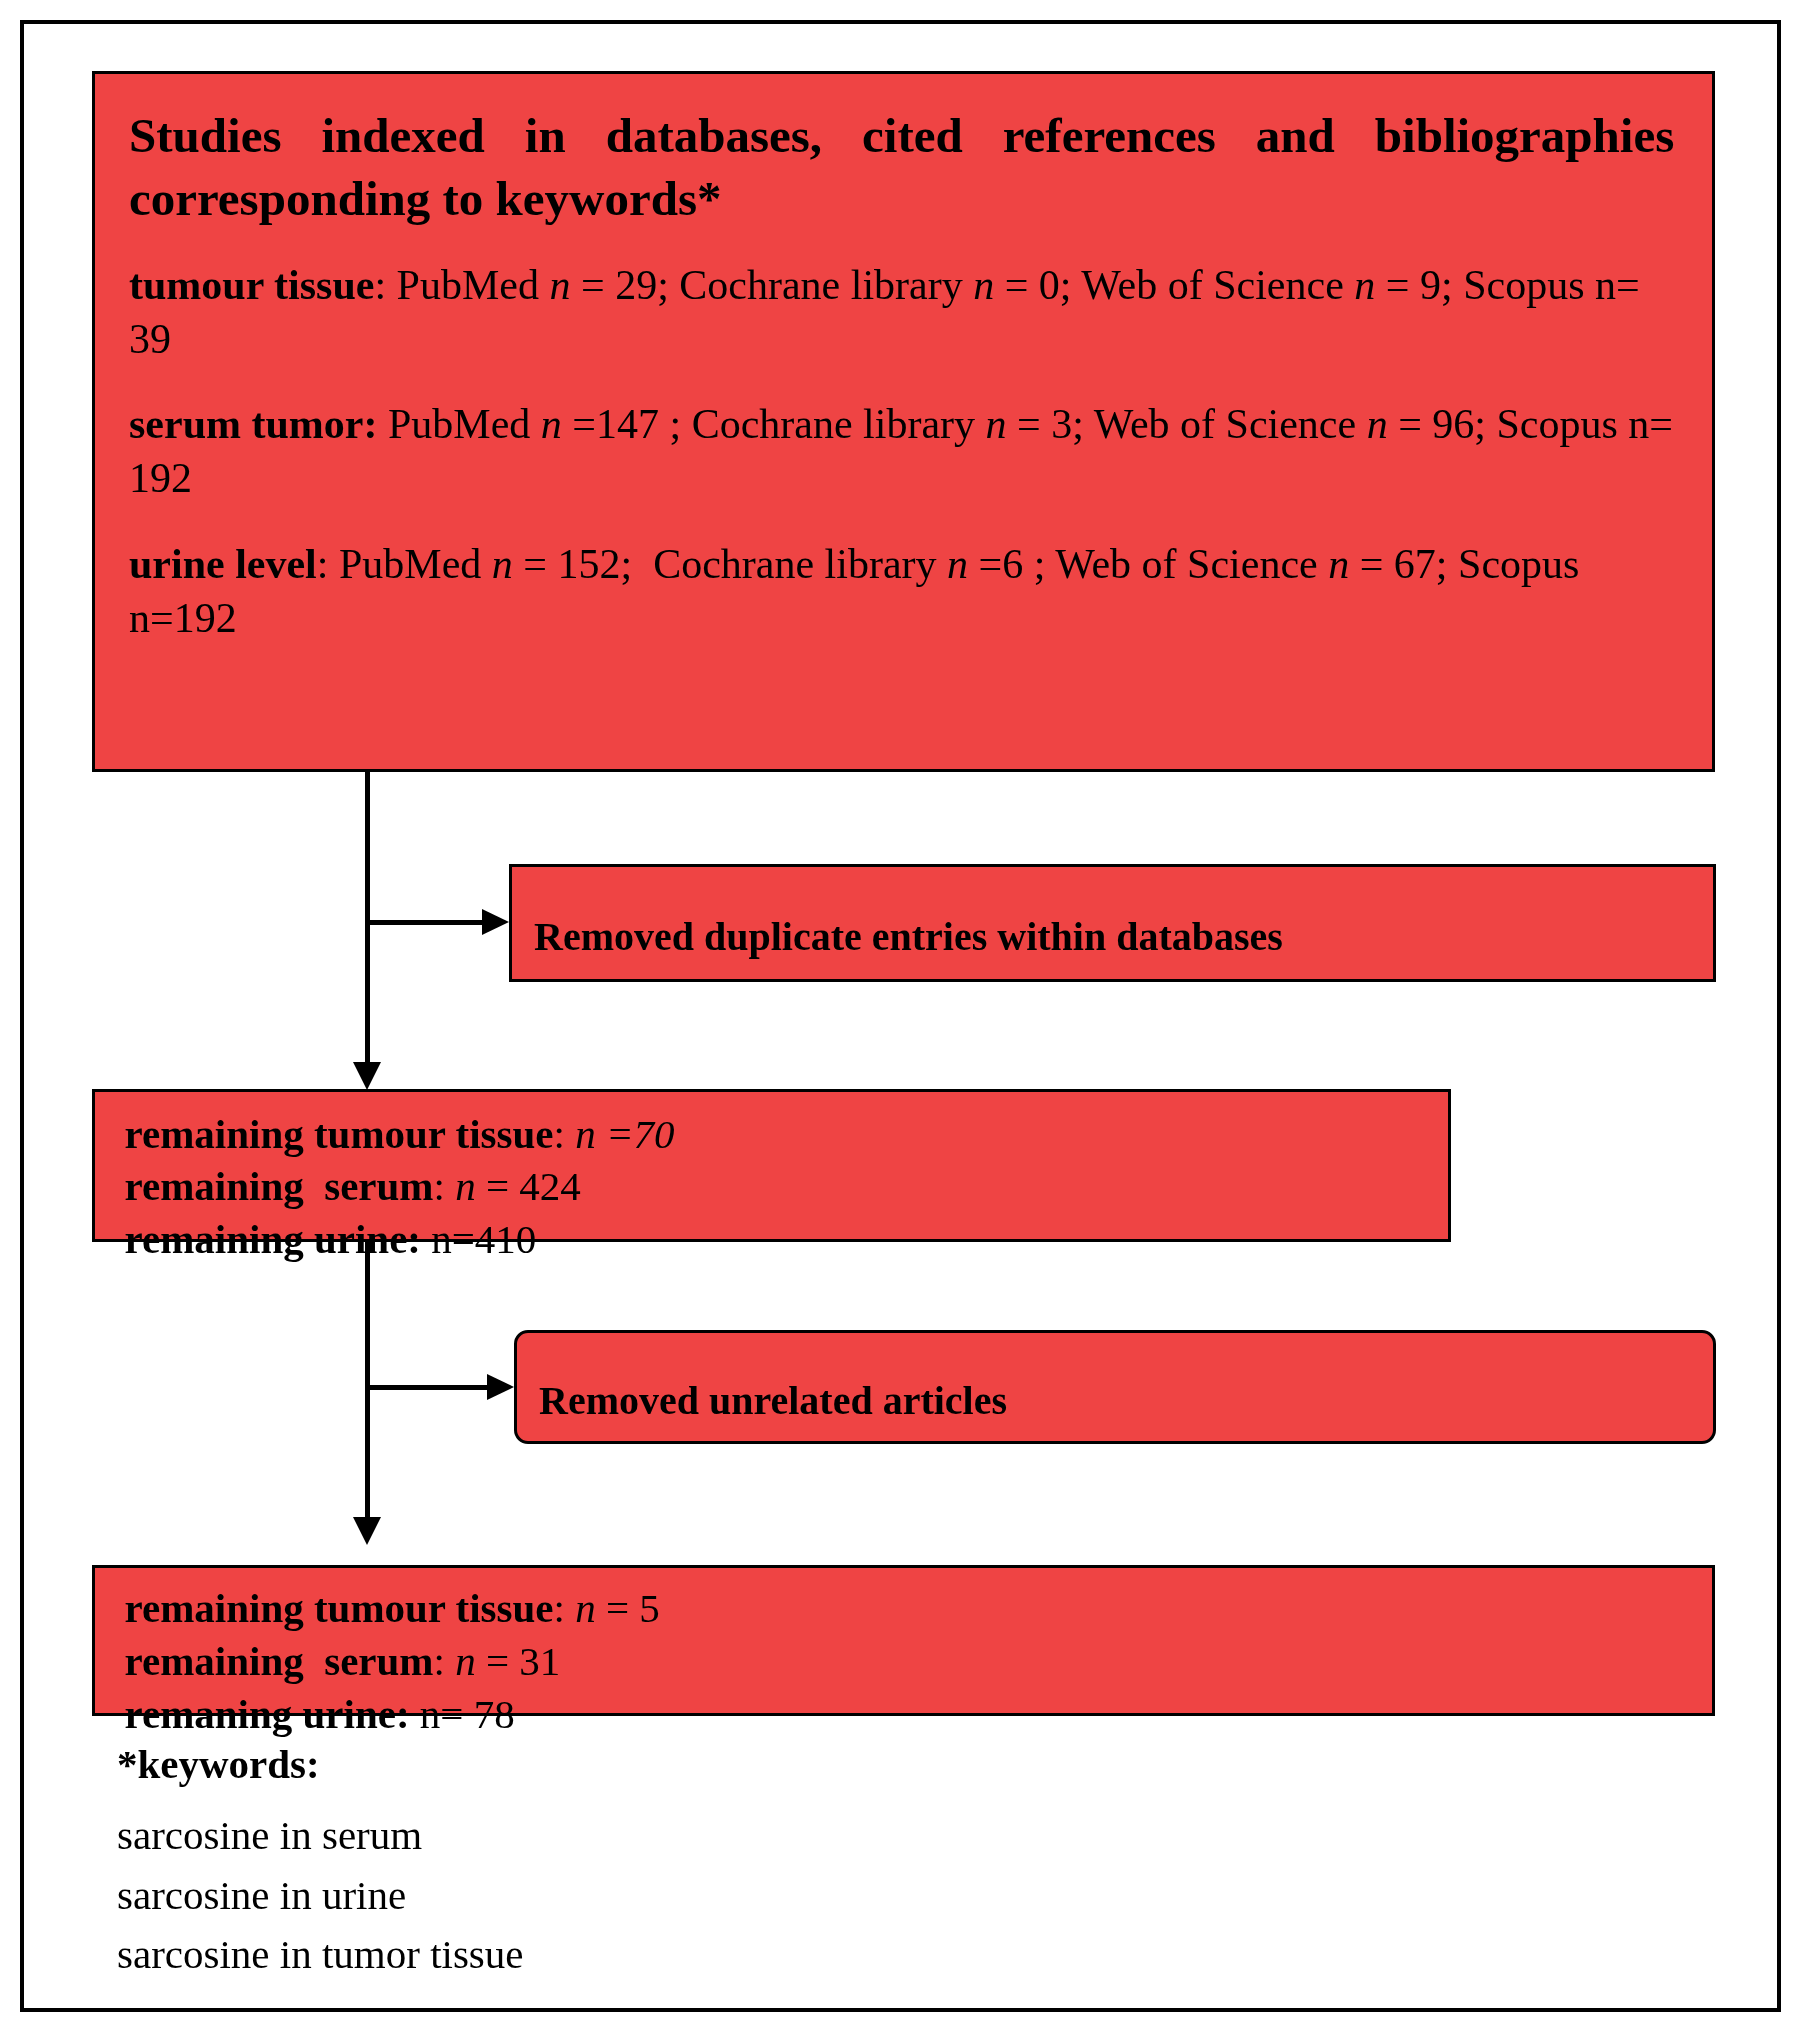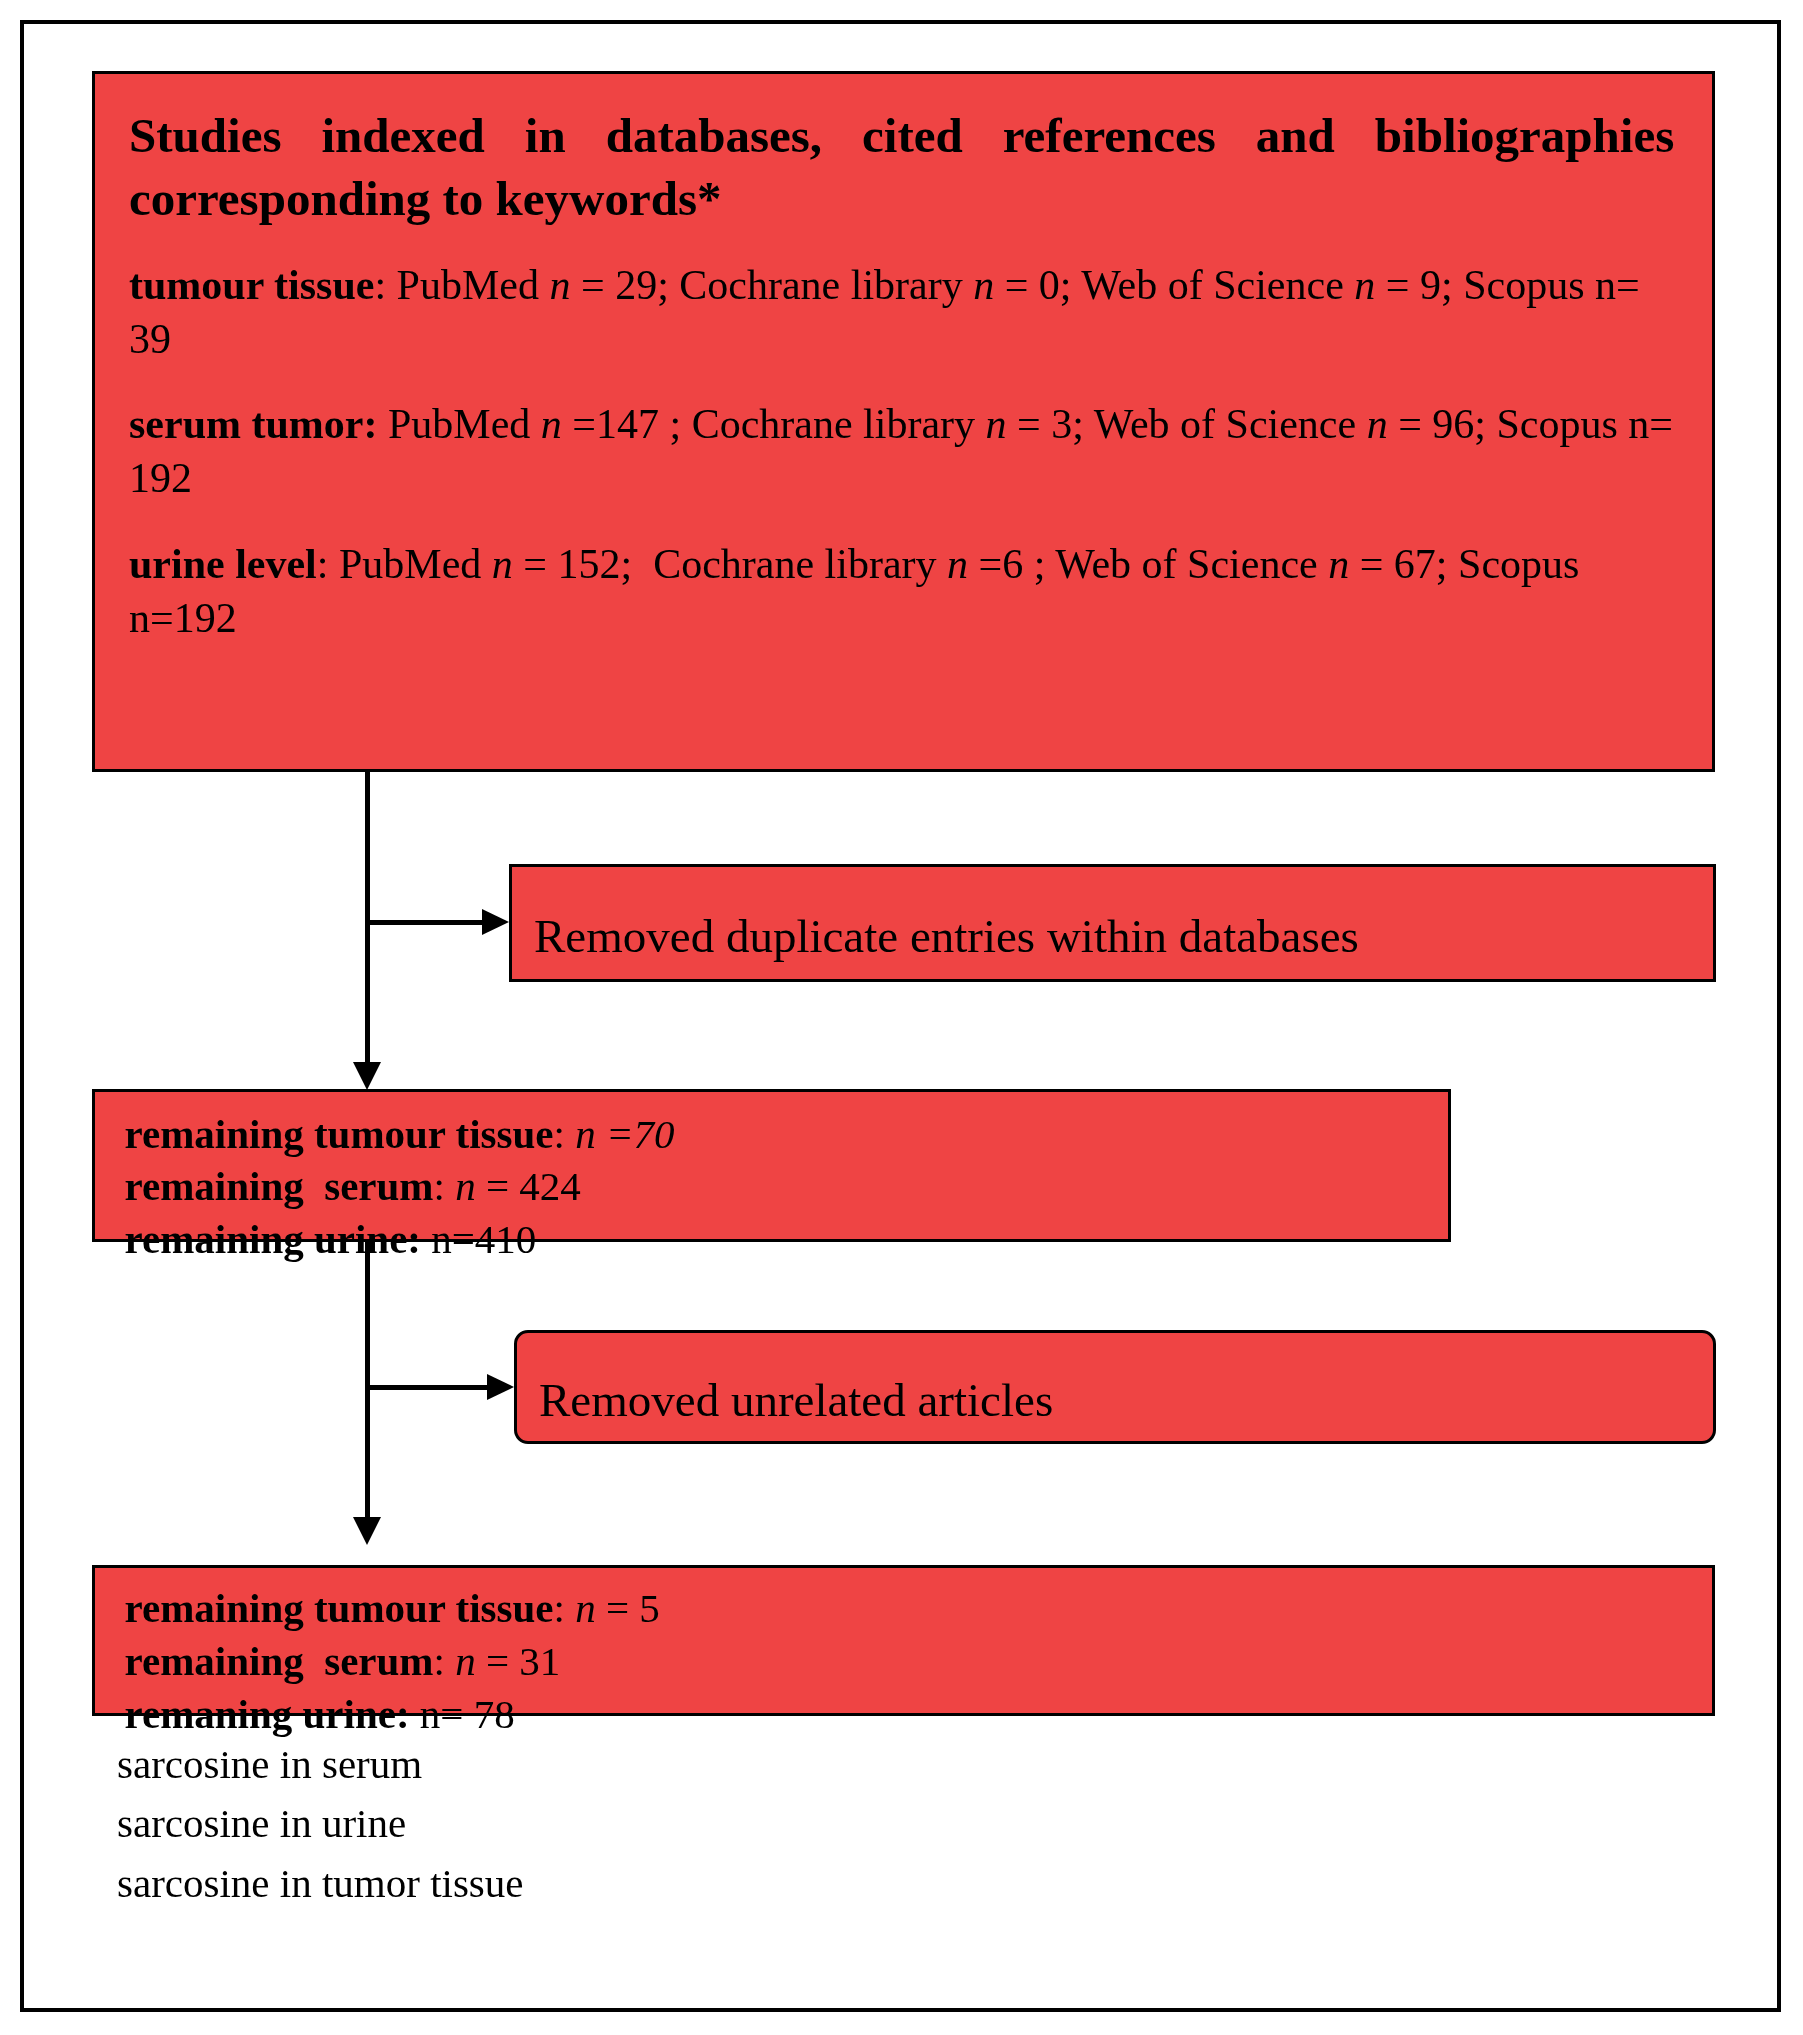--- a/index.html
+++ b/index.html
@@ -82,22 +82,22 @@
     left: 514px;
     top: 1330px;
     width: 1202px;
     height: 114px;
     display: flex;
     align-items: center;
     padding-left: 22px;
     border-radius: 14px;
   }
   .process-text {
-    font-size: 47px;
-    font-weight: normal;
+    font-size: 40px;
+    font-weight: bold;
     line-height: 1.1;
     white-space: nowrap;
     margin-top: 28px;
   }
 
   
   #remain-box-1 {
     left: 92px;
     top: 1089px;
     width: 1359px;
@@ -224,19 +224,20 @@
     </div>
     <div class="remain-line">
       <span class="lbl">remaining&nbsp; serum</span><span>: </span><span class="nv">n</span><span> = 31</span>
     </div>
     <div class="remain-line">
       <span class="lbl">remaning urine:</span><span> </span><span>n= 78</span>
     </div>
   </div>
 
   <div id="keywords-block">
+    <div class="kw-title">*keywords:</div>
     <div class="kw-item">sarcosine in serum</div>
     <div class="kw-item">sarcosine in urine</div>
     <div class="kw-item">sarcosine in tumor tissue</div>
   </div>
 
 </div>
 
 
 </body></html>

